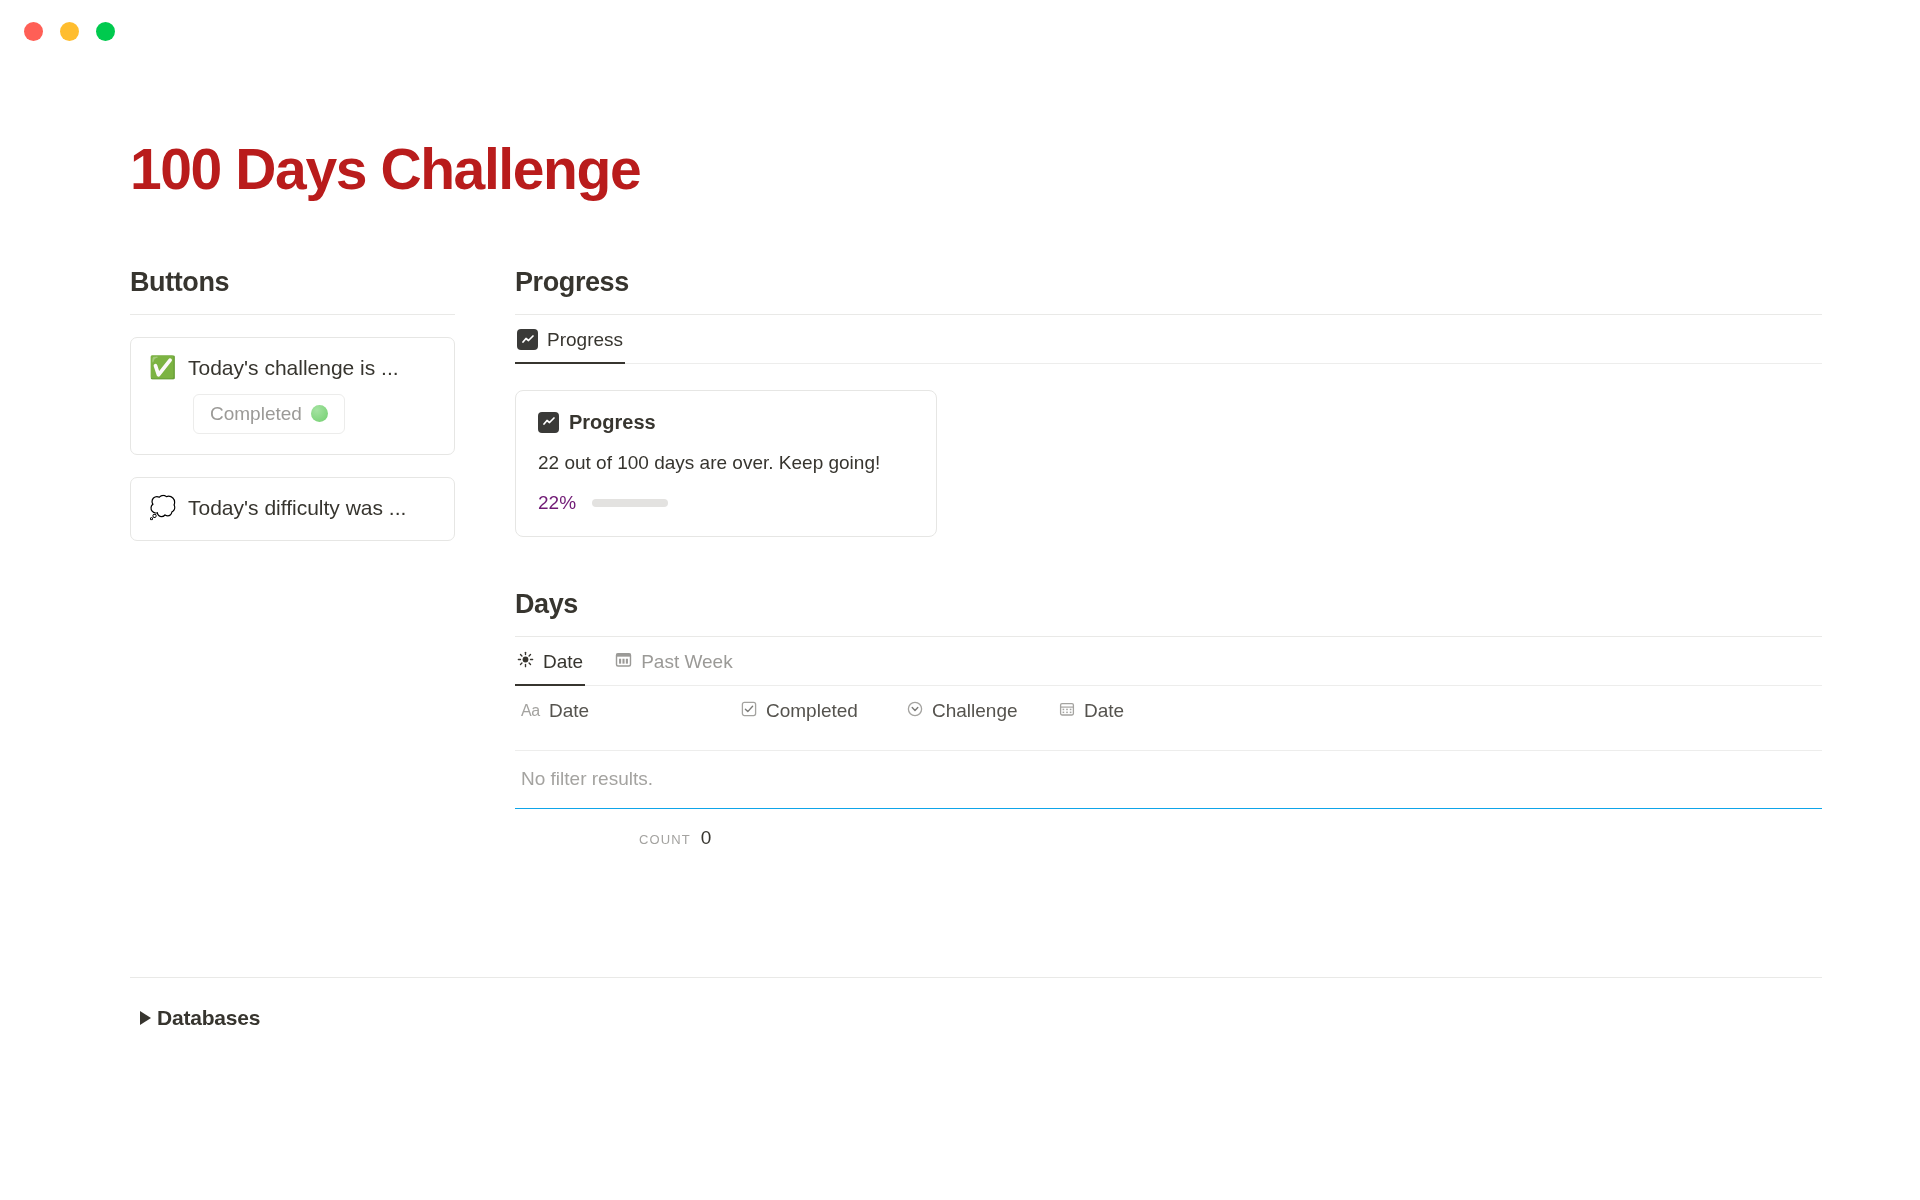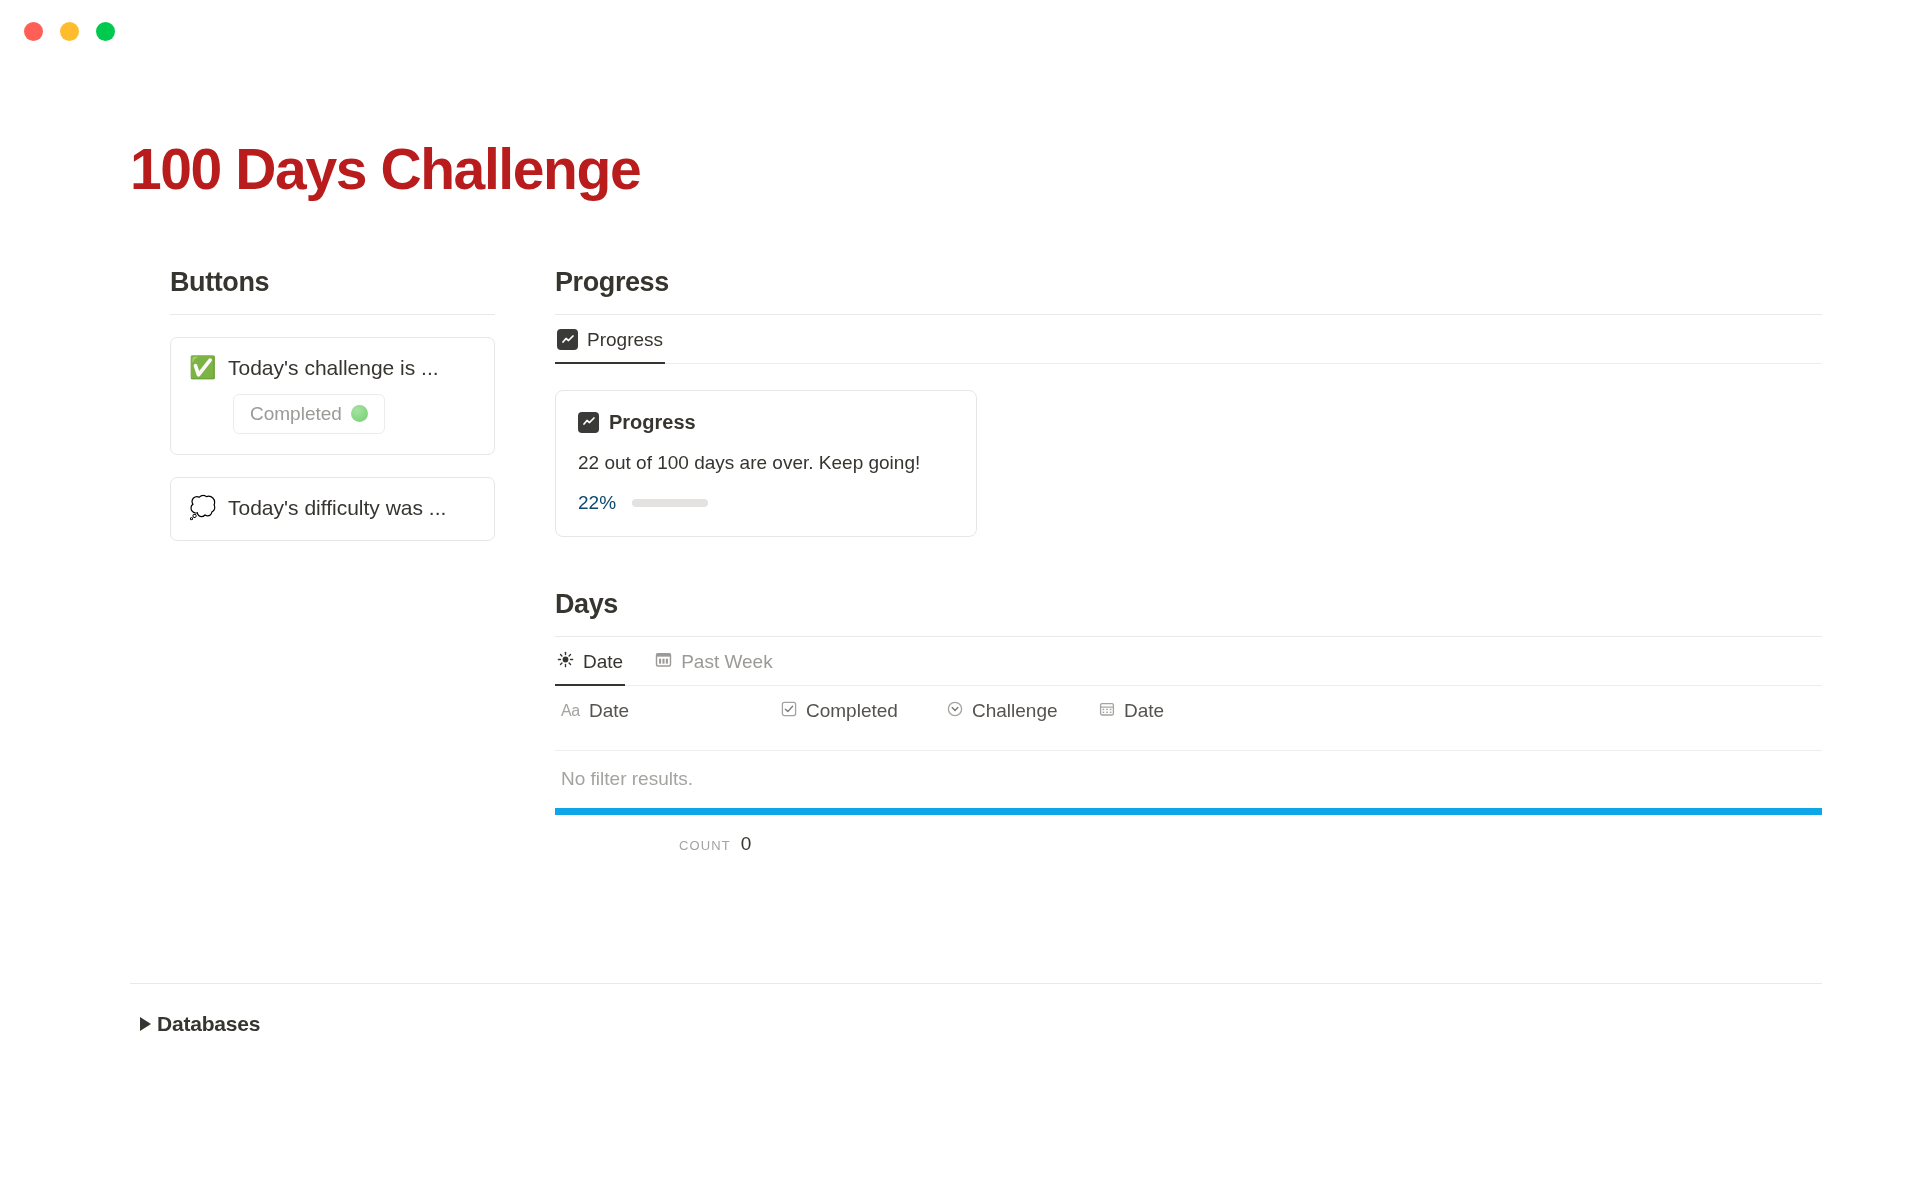--- a/index.html
+++ b/index.html
@@ -22,21 +22,21 @@
     margin: 76px 0 0 130px;
     font-size: 57px;
     line-height: 1.1;
     font-weight: 700;
     letter-spacing: -1.4px;
     color: #b91c1c;
   }
 
   .columns { display: flex; margin-top: 66px; padding-left: 130px; }
 
-  .col-left { width: 325px; flex: 0 0 325px; margin-left: 40px; }
+  .col-left { width: 325px; flex: 0 0 325px; }
   .col-right { flex: 1 1 auto; padding-left: 60px; padding-right: 98px; }
 
   
   .h2 {
     font-size: 27px;
     font-weight: 700;
     letter-spacing: -0.4px;
     color: #37352f;
   }
   .rule { height: 1px; background: #e9e9e7; margin-top: 16px; }
@@ -96,21 +96,21 @@
     padding: 20px 22px 22px 22px;
     width: 422px;
     margin-top: 26px;
   }
   .progress-card-title {
     display: flex; align-items: center; gap: 10px;
     font-size: 20px; font-weight: 600; color: #37352f;
   }
   .progress-desc { margin-top: 18px; font-size: 19px; color: #37352f; }
   .progress-row { margin-top: 18px; display: flex; align-items: center; gap: 16px; }
-  .progress-pct { font-size: 19px; color: #0c4a6e; }
+  .progress-pct { font-size: 19px; color: #701a75; }
   .bar-track {
     width: 76px; height: 8px; border-radius: 4px; background: #e3e2e0;
     position: relative; overflow: hidden;
   }
   .bar-fill { height: 100%; border-radius: 4px; background: #787774; }
 
   
   .chart-icon {
     width: 21px; height: 21px; flex: 0 0 21px;
     border-radius: 4px; background: #3a3a38;
@@ -130,21 +130,21 @@
   }
   .th .th-label { color: #55534e; }
   .col-name { width: 220px; }
   .col-completed { width: 166px; }
   .col-difficulty { width: 152px; }
   .col-date { width: 120px; }
   .aa { font-size: 16px; color: #a4a3a0; letter-spacing: -0.3px; }
   .empty-row {
     padding: 17px 0 18px 6px;
     font-size: 19px; color: #a4a3a0;
-    border-bottom: 7px solid #0ea5e9;
+    border-bottom: 1px solid #0ea5e9;
   }
   .count-row {
     display: flex; align-items: baseline; gap: 10px;
     padding: 18px 0 0 124px;
   }
   .count-label {
     font-size: 13px; letter-spacing: 1.1px;
     color: #a4a3a0; text-transform: uppercase;
   }
   .count-value { font-size: 19px; color: #37352f; }

